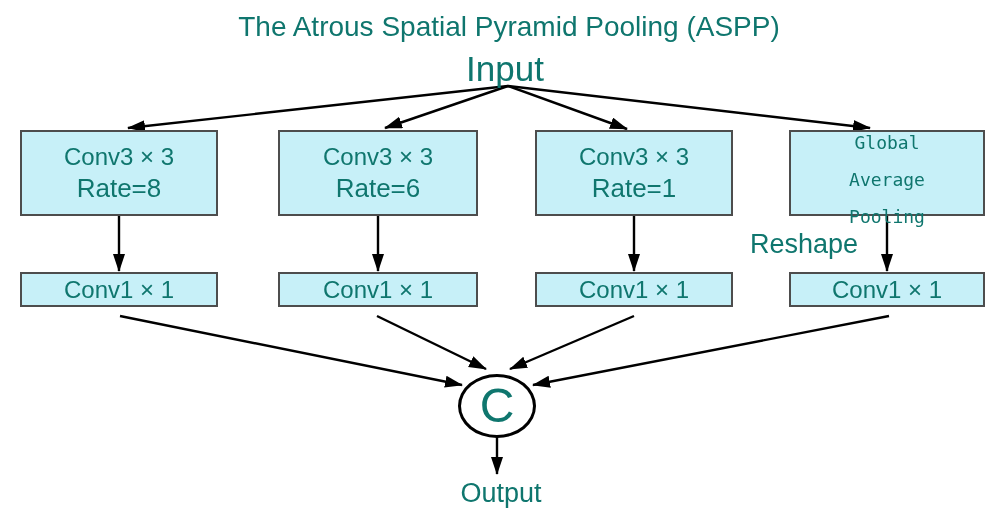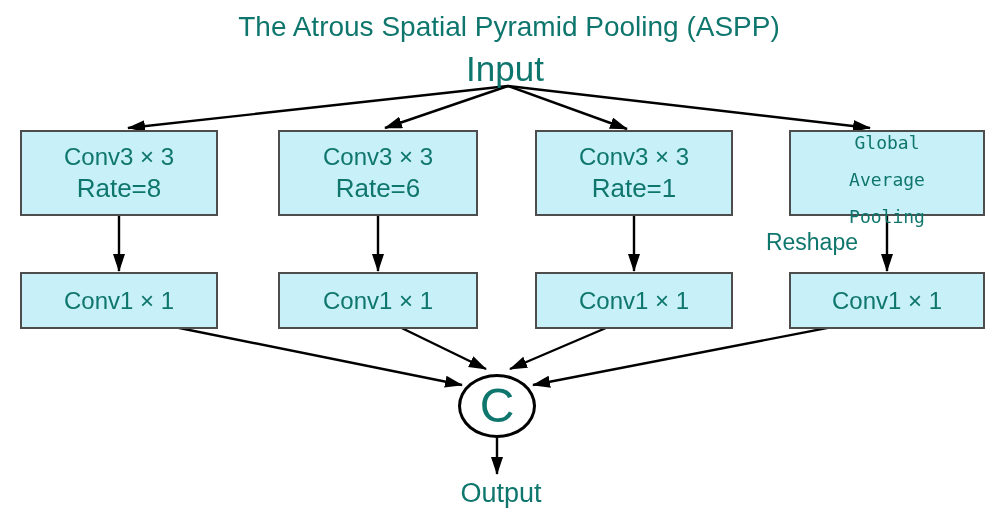--- a/index.html
+++ b/index.html
@@ -5,30 +5,30 @@
   html, body { margin: 0; padding: 0; background: #ffffff; }
   .canvas {
     position: relative; width: 997px; height: 524px;
     background: #ffffff; overflow: hidden;
     font-family: "Liberation Sans", sans-serif; color: #0f766e;
   }
   .wires { position: absolute; left: 0; top: 0; z-index: 1; }
   .label { position: absolute; z-index: 3; }
   .title-label   { top: 11px;  left: 20px;  width: 978px; text-align: center; font-size: 28px; }
   .input-label   { top: 49px;  left: 16px;  width: 978px; text-align: center; font-size: 35px; }
-  .reshape-label { top: 229px; left: 700px; width: 158px; text-align: right;  font-size: 23px; }
+  .reshape-label { top: 229px; left: 700px; width: 158px; text-align: right;  font-size: 27px; }
   .output-label  { top: 478px; left: 0;     width: 986px; text-align: center; font-size: 27px; margin-left: 8px; }
   .box {
     position: absolute; z-index: 2; box-sizing: border-box;
     background: #c7f0f8; border: 2.5px solid #4d4d4d;
     display: flex; flex-direction: column; align-items: center; justify-content: center;
     text-align: center;
   }
   .row1 { top: 130px; height: 86px; }
-  .row2 { top: 272px; height: 57px; }
+  .row2 { top: 272px; height: 35px; }
   .b1 { left: 20px;  width: 198px; }
   .b2 { left: 278px; width: 200px; }
   .b3 { left: 535px; width: 198px; }
   .b4 { left: 789px; width: 196px; }
   .conv-line { font-size: 24px; line-height: 31px; }
   .rate-line { font-size: 26px; line-height: 33px; }
   .mono-line { font-family: "DejaVu Sans Mono", monospace; font-size: 18px; line-height: 25px; margin-top: 12px; }
   .conv1-line { font-size: 24px; line-height: 26px; }
   .concat-node {
     position: absolute; z-index: 2; box-sizing: border-box;

